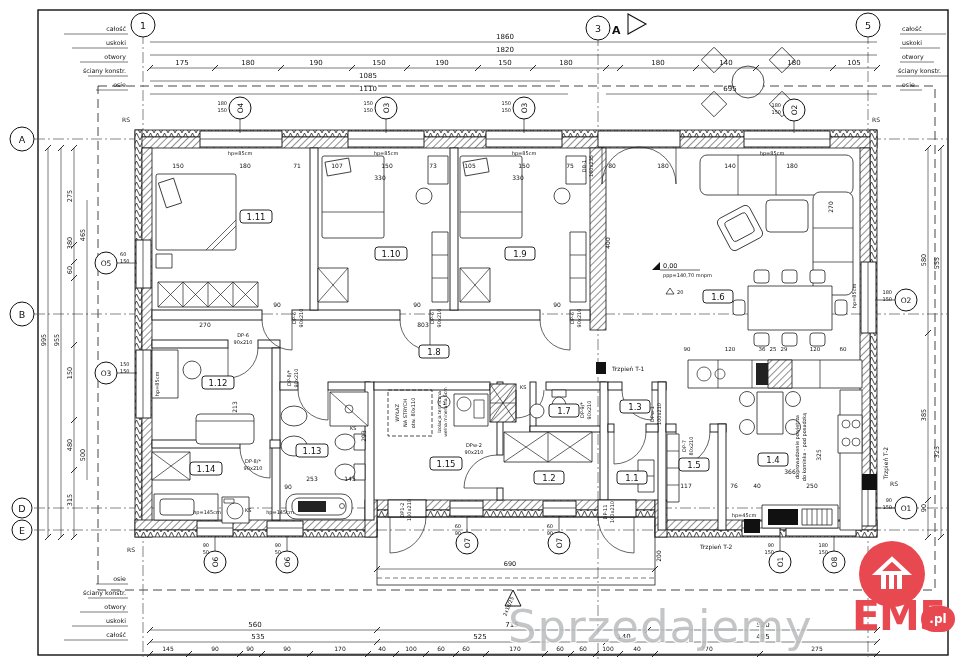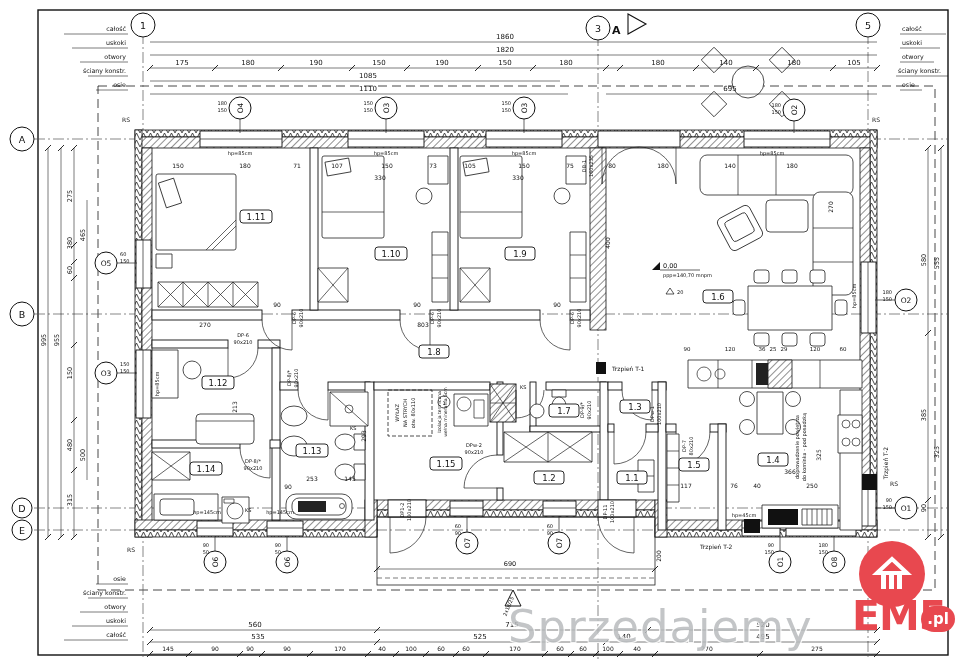--- a/index.html
+++ b/index.html
@@ -23,21 +23,21 @@
   .ann{font-size:6px;}
   .t5{font-size:5px;}
   .wm{position:absolute;left:508px;top:600px;font-size:45px;font-weight:normal;
       color:#b9bcbe;opacity:.85;letter-spacing:1px;
       text-shadow:1px 1px 0 #fff,-1px -1px 0 #fff,1px -1px 0 #fff,-1px 1px 0 #fff;}
   .logo-circle{position:absolute;left:859px;top:541px;width:66px;height:66px;border-radius:50%;
       background:#e8484f;}
   .logo-name{position:absolute;left:852px;top:592px;font-size:41px;font-weight:bold;
       color:#e8484f;letter-spacing:-1px;}
   .logo-tld{position:absolute;left:921px;top:606px;width:34px;height:26px;border-radius:13px;
-      background:#e8484f;color:#fff;font-size:15px;font-weight:bold;text-align:center;
+      background:#e8484f;color:#fff;font-size:12px;font-weight:bold;text-align:center;
       line-height:26px;}
 </style>
 </head>
 <body>
 
 <div id="stage">
 <svg width="960" height="664" viewBox="0 0 960 664">
 <defs>
   <pattern id="hat" width="5" height="5" patternUnits="userSpaceOnUse" patternTransform="rotate(45)">
     <rect width="5" height="5" fill="#fff"></rect>

